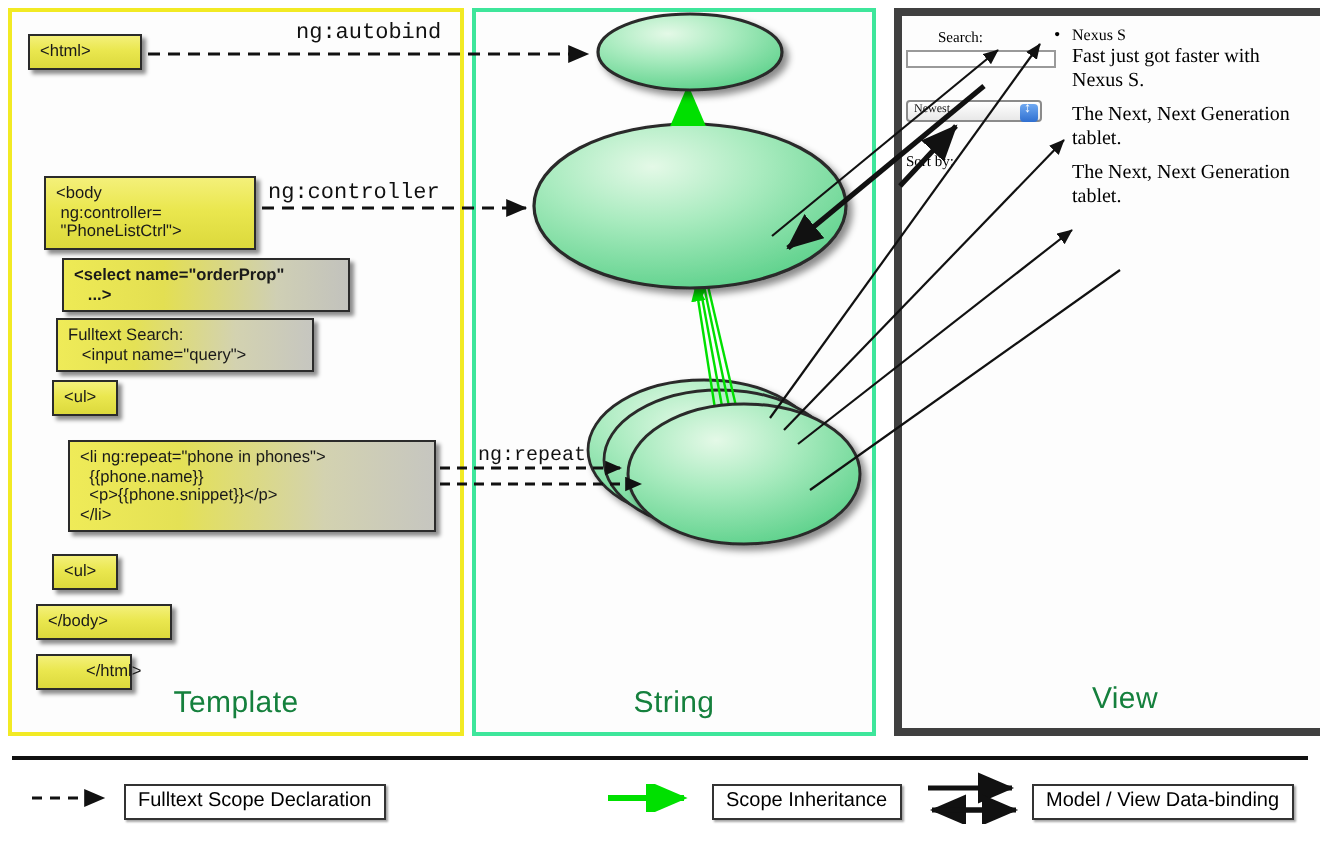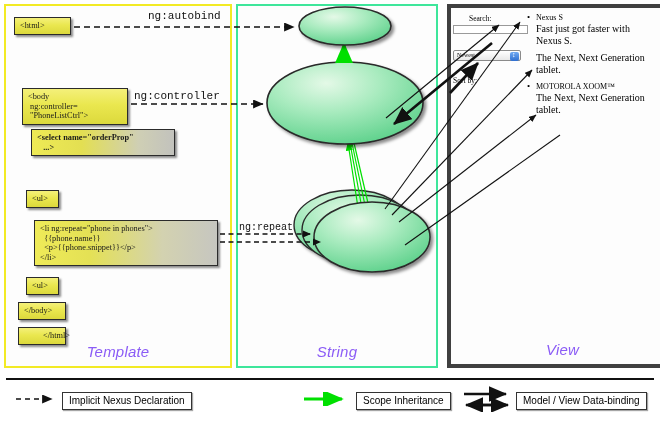--- a/index.html
+++ b/index.html
@@ -5,25 +5,25 @@
   html,body{margin:0;padding:0;background:#ffffff;}
   body{font-family:"Liberation Sans",sans-serif;}
   #canvas{position:relative;width:660px;height:421px;overflow:hidden;background:#fff;}
 
   
   .col{position:absolute;top:4px;height:364px;background:#fdfdfd;box-sizing:border-box;}
   #col-template{left:4px;width:228px;border:2px solid #f2ea24;}
   #col-model{left:236px;width:202px;border:2px solid #3ee69b;}
   #col-view{left:447px;width:231px;border:4px solid #404040;}
   .col-label{position:absolute;bottom:6px;left:0;width:100%;text-align:center;
-             font-size:15px;color:#8b5cf6;letter-spacing:.2px;font-style:italic;}
+             font-size:15px;color:#15803d;letter-spacing:.2px;}
 
   
   .tbox{position:absolute;box-sizing:border-box;border:1.5px solid #2b2b2b;
-        font-family:Liberation Serif, serif;font-size:8.3px;line-height:9.6px;
+        font-family:Liberation Sans, sans-serif;font-size:8.3px;line-height:9.6px;
         color:#1a1a1a;padding:3px 5px;white-space:pre;
         background:linear-gradient(180deg,#f4f07a 0%,#eae74f 45%,#dcd93c 100%);
         box-shadow:2px 2px 2px rgba(0,0,0,.45);}
   .tbox.gradgray{background:linear-gradient(90deg,#eeea55 0%,#e3df52 35%,#cfcfb4 75%,#c2c2bd 100%);
                  font-weight:bold;}
   .tbox.fade{background:linear-gradient(90deg,#efeb58 0%,#e4e155 30%,#d3d2b0 70%,#c6c6c0 100%);}
 
   
   #overlay{position:absolute;left:0;top:0;width:660px;height:421px;pointer-events:none;}
 
@@ -81,31 +81,33 @@
 
   <div class="tbox" style="left:14px;top:17px;width:57px;">&lt;html&gt;</div>
 
   <div class="tbox" style="left:22px;top:88px;width:106px;">&lt;body
  ng:controller=
  "PhoneListCtrl"&gt;</div>
 
   <div class="tbox gradgray" style="left:31px;top:129px;width:144px;">&lt;select name="orderProp"
    ...&gt;</div>
 
+  <div class="tbox fade" style="left:28px;top:159px;width:129px;">Fulltext Search:
+   &lt;input name="query"&gt;</div>
 
   <div class="tbox" style="left:26px;top:190px;width:33px;">&lt;ul&gt;</div>
 
   <div class="tbox fade" style="left:34px;top:220px;width:184px;">&lt;li ng:repeat="phone in phones"&gt;
   {{phone.name}}
   &lt;p&gt;{{phone.snippet}}&lt;/p&gt;
 &lt;/li&gt;</div>
 
   <div class="tbox" style="left:26px;top:277px;width:33px;">&lt;ul&gt;</div>
 
-  <div class="tbox" style="left:18px;top:302px;width:48px;">&lt;/body&gt;</div>
+  <div class="tbox" style="left:18px;top:302px;width:68px;">&lt;/body&gt;</div>
 
   <div class="tbox" style="left:18px;top:327px;width:48px;padding-left:24px;">&lt;/html&gt;</div>
 
   <div class="elabel e-title" style="left:300px;top:10px;width:90px;">
     <div>Root</div>
     <div>Scope</div>
   </div>
 
   <div class="elabel e-title" style="left:275px;top:70px;width:140px;">
     <div>PhoneListCtrl</div>
@@ -137,21 +139,20 @@
 
     <div class="v-list">
       <div class="v-item">
         <div class="v-name">Nexus S</div>
         <div class="v-snip">Fast just got faster with Nexus S.</div>
       </div>
       <div class="v-item">
         <div class="v-snip">The Next, Next Generation tablet.</div>
       </div>
       <div class="v-item">
-        <div class="v-name">MOTOROLA XOOM™</div>
         <div class="v-snip">The Next, Next Generation tablet.</div>
       </div>
     </div>
   </div>
 
   <svg id="overlay" viewBox="0 0 660 421">
     <defs>
       <radialGradient id="gEll" cx="38%" cy="26%" r="82%">
         <stop offset="0%" stop-color="#e4f9e7"></stop>
         <stop offset="42%" stop-color="#a9ebbf"></stop>
@@ -215,21 +216,21 @@
     <path d="M405,245 L560,135" stroke="#111" stroke-width="1.1" fill="none"></path>
   </svg>
 
   <div id="legend">
     <div id="legend-rule"></div>
 
     <svg class="lg-art" style="left:14px;top:14px;" width="48" height="14">
       <path d="M2,7 L38,7" stroke="#111" stroke-width="1.5" fill="none" stroke-dasharray="5,4" marker-end="url(#aBlk)"></path>
     </svg>
     <div class="lg-item" style="left:62px;">
-      <span class="lg-box">Implicit Nexus Declaration</span>
+      <span class="lg-box">Fulltext Scope Declaration</span>
     </div>
 
     <svg class="lg-art" style="left:302px;top:14px;" width="52" height="14">
       <path d="M2,7 L40,7" stroke="#00e000" stroke-width="3" fill="none" marker-end="url(#aGrn)"></path>
     </svg>
     <div class="lg-item" style="left:356px;">
       <span class="lg-box">Scope Inheritance</span>
     </div>
 
     <svg class="lg-art" style="left:462px;top:8px;" width="56" height="26">

